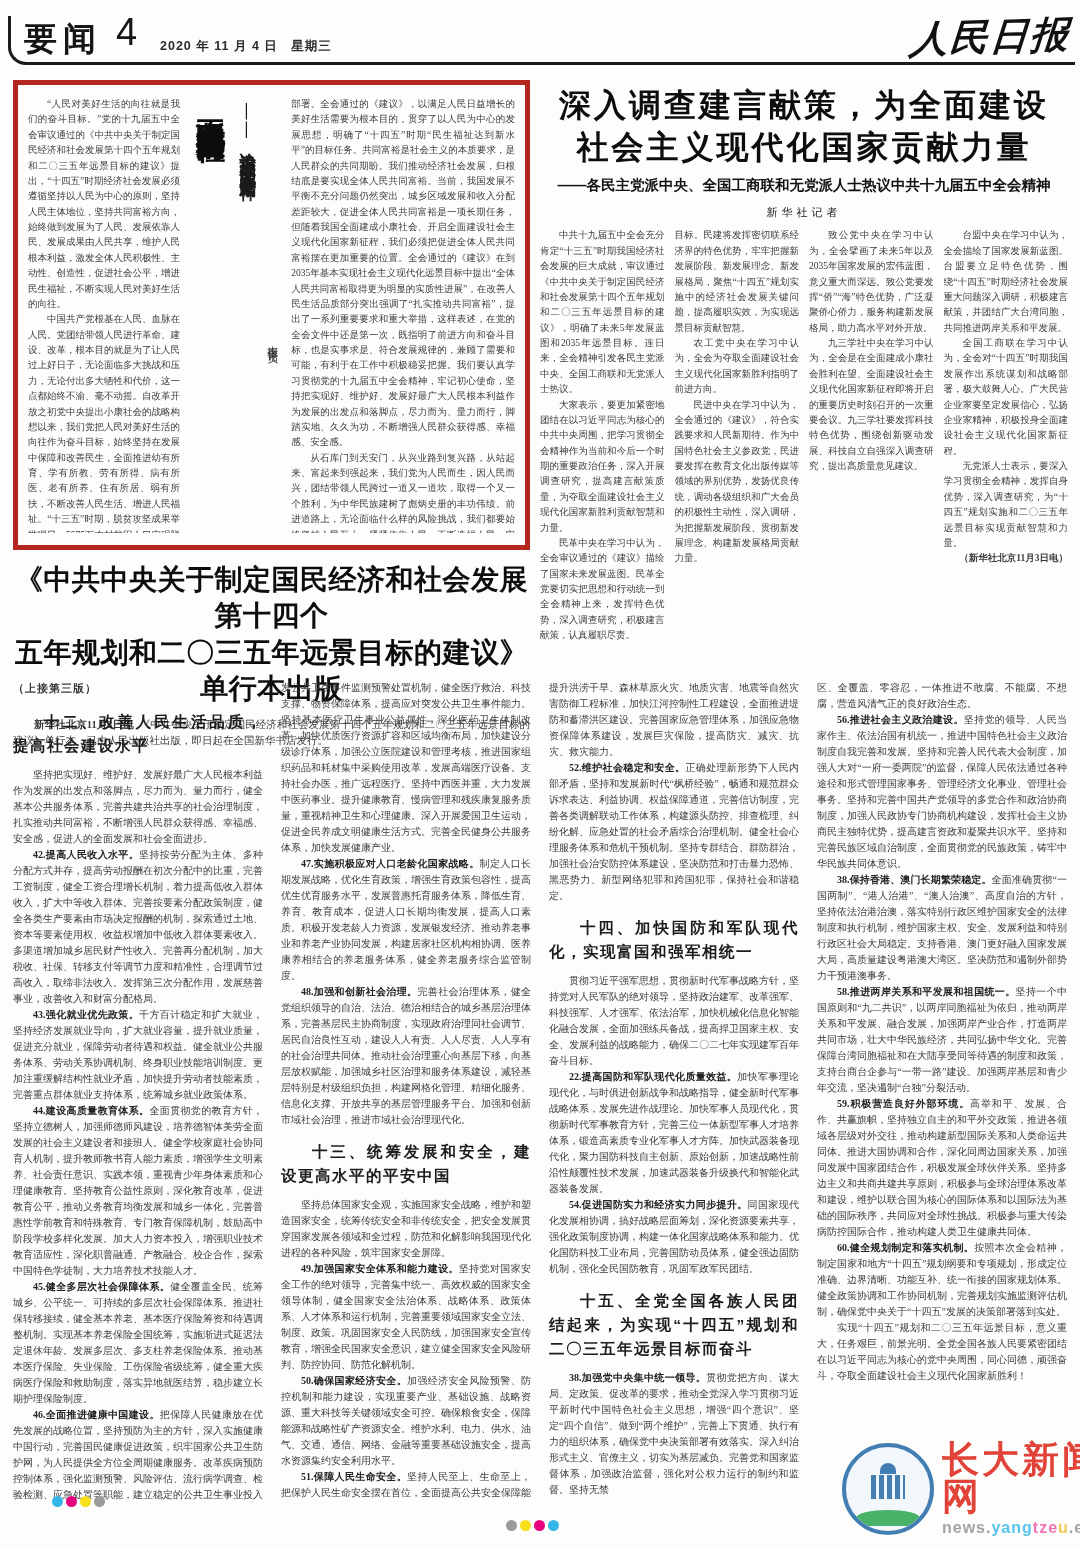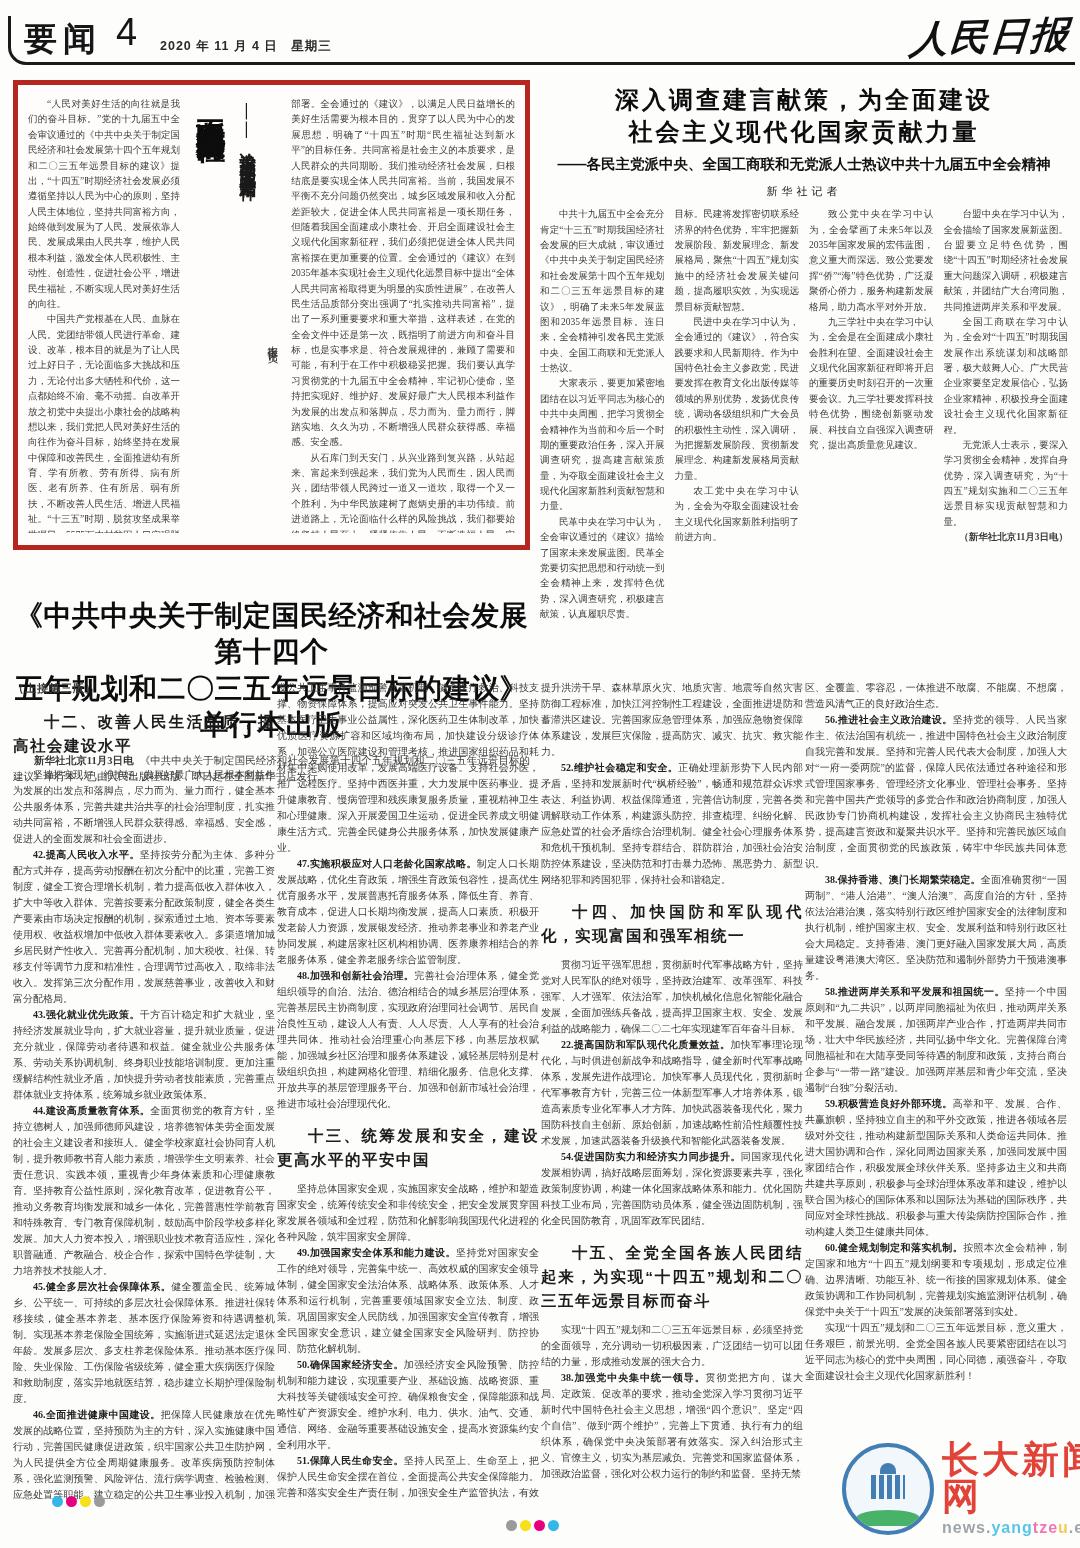--- a/index.html
+++ b/index.html
@@ -23,37 +23,37 @@
   .ed-left{width:152px;}
   .ed-right{flex:1;margin-left:4px;}
   .ed-title{writing-mode:vertical-rl;font-family:"Liberation Sans","DejaVu Sans",sans-serif;
             font-size:29px;font-weight:900;letter-spacing:1px;color:#0d0d0d;margin:0 8px 0 14px;line-height:1.15;}
   .ed-subtitle{writing-mode:vertical-rl;font-size:16.5px;font-weight:700;color:#1a1a1a;
                letter-spacing:2px;margin:6px 6px 0 2px;line-height:1.2;}
   .ed-byline{writing-mode:vertical-rl;font-size:10.5px;color:#333;margin:240px 8px 0 2px;letter-spacing:2px;}
   .bp{margin:0;text-indent:2em;}
   .bp b{font-weight:700;color:#222;}
   
-  .book{position:absolute;top:562px;left:13px;width:517px;margin-top:36px;}
+  .book{position:absolute;top:562px;left:13px;width:517px;}
   .book-h{font-family:"Liberation Sans","DejaVu Sans",sans-serif;font-size:28px;font-weight:900;
           text-align:center;line-height:1.3;color:#0d0d0d;letter-spacing:0.5px;}
   .book-body{margin-top:9px;font-size:10.5px;line-height:1.6;text-align:justify;text-indent:2em;}
   .book-body b{margin-right:6px;}
   
   .article{position:absolute;top:84px;left:540px;width:528px;}
-  .art-h{font-family:"Liberation Sans","DejaVu Sans",sans-serif;font-size:24px;font-weight:900;
+  .art-h{font-family:"Liberation Sans","DejaVu Sans",sans-serif;font-size:32px;font-weight:900;
          text-align:center;line-height:1.32;letter-spacing:3px;color:#0d0d0d;}
   .art-sub{font-family:"Liberation Sans","DejaVu Sans",sans-serif;font-size:14.5px;font-weight:700;
            text-align:center;margin-top:8px;color:#111;}
   .art-by{font-size:11px;text-align:center;letter-spacing:4px;margin:10px 0 8px;color:#222;}
   .art-cols{display:flex;gap:10px;height:448px;overflow:hidden;}
   .art-col{flex:1;font-size:9.5px;line-height:1.62;text-align:justify;overflow:hidden;}
   .credit{text-align:right;font-weight:700;text-indent:0;}
   
-  .bottom{position:absolute;top:680px;left:13px;width:1054px;height:820px;display:flex;gap:2px;}
+  .bottom{position:absolute;top:680px;left:13px;width:1054px;height:820px;display:flex;gap:18px;}
   .b-col{flex:1;font-size:10px;line-height:1.6;text-align:justify;overflow:hidden;}
   .contd{font-size:11px;font-weight:700;letter-spacing:1px;margin:0 0 10px;text-indent:0;}
   .b-head{font-family:"Liberation Sans","DejaVu Sans",sans-serif;font-size:15.5px;font-weight:800;
           line-height:1.55;letter-spacing:1.5px;text-indent:2em;color:#1c1c1c;margin:12px 0 9px;}
   
   .dots{position:absolute;display:flex;}
   .dot{width:11px;height:11px;border-radius:50%;margin-right:3px;}
   .d-c{background:#35b6e9;} .d-m{background:#e6007e;} .d-y{background:#f7e017;} .d-g{background:#9b9b9b;}
   
   .wm{position:absolute;top:1441px;left:842px;display:flex;align-items:center;opacity:0.95;}
@@ -110,22 +110,22 @@
     <div class="art-sub">——各民主党派中央、全国工商联和无党派人士热议中共十九届五中全会精神</div>
     <div class="art-by">新华社记者</div>
     <div class="art-cols">
       <div class="art-col">
         <p class="bp">中共十九届五中全会充分肯定“十三五”时期我国经济社会发展的巨大成就，审议通过《中共中央关于制定国民经济和社会发展第十四个五年规划和二〇三五年远景目标的建议》，明确了未来5年发展蓝图和2035年远景目标。连日来，全会精神引发各民主党派中央、全国工商联和无党派人士热议。</p>
         <p class="bp">大家表示，要更加紧密地团结在以习近平同志为核心的中共中央周围，把学习贯彻全会精神作为当前和今后一个时期的重要政治任务，深入开展调查研究，提高建言献策质量，为夺取全面建设社会主义现代化国家新胜利贡献智慧和力量。</p>
         <p class="bp">民革中央在学习中认为，全会审议通过的《建议》描绘了国家未来发展蓝图。民革全党要切实把思想和行动统一到全会精神上来，发挥特色优势，深入调查研究，积极建言献策，认真履职尽责。</p>
       </div>
       <div class="art-col">
         <p class="bp" style="text-indent:0">目标。民建将发挥密切联系经济界的特色优势，牢牢把握新发展阶段、新发展理念、新发展格局，聚焦“十四五”规划实施中的经济社会发展关键问题，提高履职实效，为实现远景目标贡献智慧。</p>
+        <p class="bp">农工党中央在学习中认为，全会为夺取全面建设社会主义现代化国家新胜利指明了前进方向。</p>
         <p class="bp">民进中央在学习中认为，全会通过的《建议》，符合实践要求和人民新期待。作为中国特色社会主义参政党，民进要发挥在教育文化出版传媒等领域的界别优势，发扬优良传统，调动各级组织和广大会员的积极性主动性，深入调研，为把握新发展阶段、贯彻新发展理念、构建新发展格局贡献力量。</p>
-        <p class="bp">农工党中央在学习中认为，全会为夺取全面建设社会主义现代化国家新胜利指明了前进方向。</p>
       </div>
       <div class="art-col">
         <p class="bp">致公党中央在学习中认为，全会擘画了未来5年以及2035年国家发展的宏伟蓝图，意义重大而深远。致公党要发挥“侨”“海”特色优势，广泛凝聚侨心侨力，服务构建新发展格局，助力高水平对外开放。</p>
         <p class="bp">九三学社中央在学习中认为，全会是在全面建成小康社会胜利在望、全面建设社会主义现代化国家新征程即将开启的重要历史时刻召开的一次重要会议。九三学社要发挥科技特色优势，围绕创新驱动发展、科技自立自强深入调查研究，提出高质量意见建议。</p>
       </div>
       <div class="art-col">
         <p class="bp">台盟中央在学习中认为，全会描绘了国家发展新蓝图。台盟要立足特色优势，围绕“十四五”时期经济社会发展重大问题深入调研，积极建言献策，并团结广大台湾同胞，共同推进两岸关系和平发展。</p>
         <p class="bp">全国工商联在学习中认为，全会对“十四五”时期我国发展作出系统谋划和战略部署，极大鼓舞人心。广大民营企业家要坚定发展信心，弘扬企业家精神，积极投身全面建设社会主义现代化国家新征程。</p>
         <p class="bp">无党派人士表示，要深入学习贯彻全会精神，发挥自身优势，深入调查研究，为“十四五”规划实施和二〇三五年远景目标实现贡献智慧和力量。</p>
         <p class="bp credit">（新华社北京11月3日电）</p>
@@ -155,21 +155,20 @@
       <p class="bp"><b>51.保障人民生命安全。</b><span>坚持人民至上、生命至上，把保护人民生命安全摆在首位，全面提高公共安全保障能力。完善和落实安全生产责任制，加强安全生产监管执法，有效遏制危险化学品、矿山、建筑施工、交通等重特大安全事故。强化生物安全保护，提高食品药品等关系人民健康产品和服务的安全保障水平。</span></p>
     </div>
     <div class="b-col">
       <p class="bp" style="text-indent:0">提升洪涝干旱、森林草原火灾、地质灾害、地震等自然灾害防御工程标准，加快江河控制性工程建设，全面推进堤防和蓄滞洪区建设。完善国家应急管理体系，加强应急物资保障体系建设，发展巨灾保险，提高防灾、减灾、抗灾、救灾能力。</p>
       <p class="bp"><b>52.维护社会稳定和安全。</b><span>正确处理新形势下人民内部矛盾，坚持和发展新时代“枫桥经验”，畅通和规范群众诉求表达、利益协调、权益保障通道，完善信访制度，完善各类调解联动工作体系，构建源头防控、排查梳理、纠纷化解、应急处置的社会矛盾综合治理机制。健全社会心理服务体系和危机干预机制。坚持专群结合、群防群治，加强社会治安防控体系建设，坚决防范和打击暴力恐怖、黑恶势力、新型网络犯罪和跨国犯罪，保持社会和谐稳定。</span></p>
       <div class="b-head">十四、加快国防和军队现代化，实现富国和强军相统一</div>
       <p class="bp">贯彻习近平强军思想，贯彻新时代军事战略方针，坚持党对人民军队的绝对领导，坚持政治建军、改革强军、科技强军、人才强军、依法治军，加快机械化信息化智能化融合发展，全面加强练兵备战，提高捍卫国家主权、安全、发展利益的战略能力，确保二〇二七年实现建军百年奋斗目标。</p>
       <p class="bp"><b>22.提高国防和军队现代化质量效益。</b><span>加快军事理论现代化，与时俱进创新战争和战略指导，健全新时代军事战略体系，发展先进作战理论。加快军事人员现代化，贯彻新时代军事教育方针，完善三位一体新型军事人才培养体系，锻造高素质专业化军事人才方阵。加快武器装备现代化，聚力国防科技自主创新、原始创新，加速战略性前沿性颠覆性技术发展，加速武器装备升级换代和智能化武器装备发展。</span></p>
       <p class="bp"><b>54.促进国防实力和经济实力同步提升。</b><span>同国家现代化发展相协调，搞好战略层面筹划，深化资源要素共享，强化政策制度协调，构建一体化国家战略体系和能力。优化国防科技工业布局，完善国防动员体系，健全强边固防机制，强化全民国防教育，巩固军政军民团结。</span></p>
       <div class="b-head">十五、全党全国各族人民团结起来，为实现“十四五”规划和二〇三五年远景目标而奋斗</div>
-      <p class="bp">实现“十四五”规划和二〇三五年远景目标，必须坚持党的全面领导，充分调动一切积极因素，广泛团结一切可以团结的力量，形成推动发展的强大合力。</p>
       <p class="bp"><b>38.加强党中央集中统一领导。</b><span>贯彻党把方向、谋大局、定政策、促改革的要求，推动全党深入学习贯彻习近平新时代中国特色社会主义思想，增强“四个意识”、坚定“四个自信”、做到“两个维护”，完善上下贯通、执行有力的组织体系，确保党中央决策部署有效落实。深入纠治形式主义、官僚主义，切实为基层减负。完善党和国家监督体系，加强政治监督，强化对公权力运行的制约和监督。坚持无禁</span></p>
     </div>
     <div class="b-col">
       <p class="bp" style="text-indent:0">区、全覆盖、零容忍，一体推进不敢腐、不能腐、不想腐，营造风清气正的良好政治生态。</p>
       <p class="bp"><b>56.推进社会主义政治建设。</b><span>坚持党的领导、人民当家作主、依法治国有机统一，推进中国特色社会主义政治制度自我完善和发展。坚持和完善人民代表大会制度，加强人大对“一府一委两院”的监督，保障人民依法通过各种途径和形式管理国家事务、管理经济文化事业、管理社会事务。坚持和完善中国共产党领导的多党合作和政治协商制度，加强人民政协专门协商机构建设，发挥社会主义协商民主独特优势，提高建言资政和凝聚共识水平。坚持和完善民族区域自治制度，全面贯彻党的民族政策，铸牢中华民族共同体意识。</span></p>
       <p class="bp"><b>38.保持香港、澳门长期繁荣稳定。</b><span>全面准确贯彻“一国两制”、“港人治港”、“澳人治澳”、高度自治的方针，坚持依法治港治澳，落实特别行政区维护国家安全的法律制度和执行机制，维护国家主权、安全、发展利益和特别行政区社会大局稳定。支持香港、澳门更好融入国家发展大局，高质量建设粤港澳大湾区。坚决防范和遏制外部势力干预港澳事务。</span></p>
       <p class="bp"><b>58.推进两岸关系和平发展和祖国统一。</b><span>坚持一个中国原则和“九二共识”，以两岸同胞福祉为依归，推动两岸关系和平发展、融合发展，加强两岸产业合作，打造两岸共同市场，壮大中华民族经济，共同弘扬中华文化。完善保障台湾同胞福祉和在大陆享受同等待遇的制度和政策，支持台商台企参与“一带一路”建设。加强两岸基层和青少年交流，坚决遏制“台独”分裂活动。</span></p>
       <p class="bp"><b>59.积极营造良好外部环境。</b><span>高举和平、发展、合作、共赢旗帜，坚持独立自主的和平外交政策，推进各领域各层级对外交往，推动构建新型国际关系和人类命运共同体。推进大国协调和合作，深化同周边国家关系，加强同发展中国家团结合作，积极发展全球伙伴关系。坚持多边主义和共商共建共享原则，积极参与全球治理体系改革和建设，维护以联合国为核心的国际体系和以国际法为基础的国际秩序，共同应对全球性挑战。积极参与重大传染病防控国际合作，推动构建人类卫生健康共同体。</span></p>
       <p class="bp"><b>60.健全规划制定和落实机制。</b><span>按照本次全会精神，制定国家和地方“十四五”规划纲要和专项规划，形成定位准确、边界清晰、功能互补、统一衔接的国家规划体系。健全政策协调和工作协同机制，完善规划实施监测评估机制，确保党中央关于“十四五”发展的决策部署落到实处。</span></p>
       <p class="bp">实现“十四五”规划和二〇三五年远景目标，意义重大，任务艰巨，前景光明。全党全国各族人民要紧密团结在以习近平同志为核心的党中央周围，同心同德，顽强奋斗，夺取全面建设社会主义现代化国家新胜利！</p>

